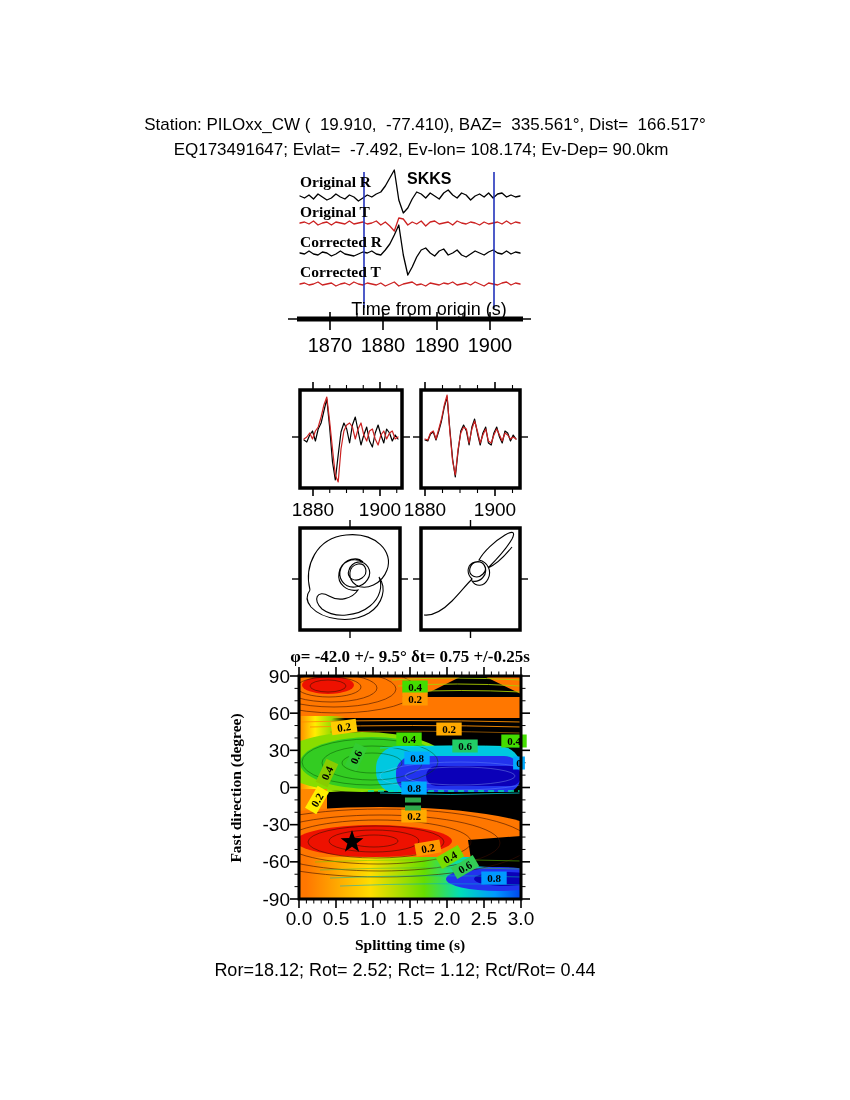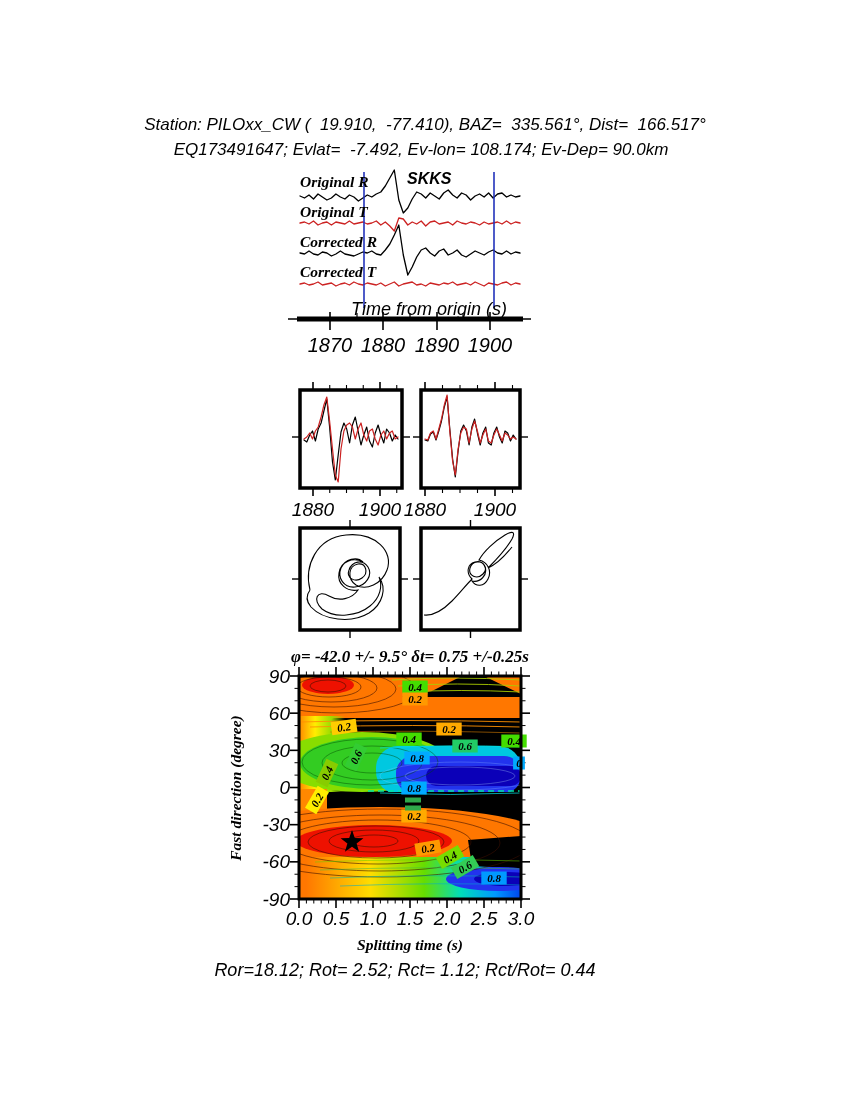--- a/index.html
+++ b/index.html
@@ -1,16 +1,16 @@
 <!DOCTYPE html>
 <html><head>
 <meta charset="utf-8">
 <style>
   html,body{margin:0;padding:0;background:#ffffff;}
-  #page{position:relative;width:850px;height:1100px;background:#ffffff;overflow:hidden;font-style:italic;}
+  #page{position:relative;width:850px;height:1100px;background:#ffffff;overflow:hidden;}
   svg{display:block;}
   text{fill:#000;}
   .sans{font-family:"Liberation Sans",sans-serif;}
   .serifb{font-family:"Liberation Serif",serif;font-weight:bold;}
 </style>
 </head>
 <body>
 
 <div id="page">
 <svg width="850" height="1100" viewBox="0 0 850 1100">

